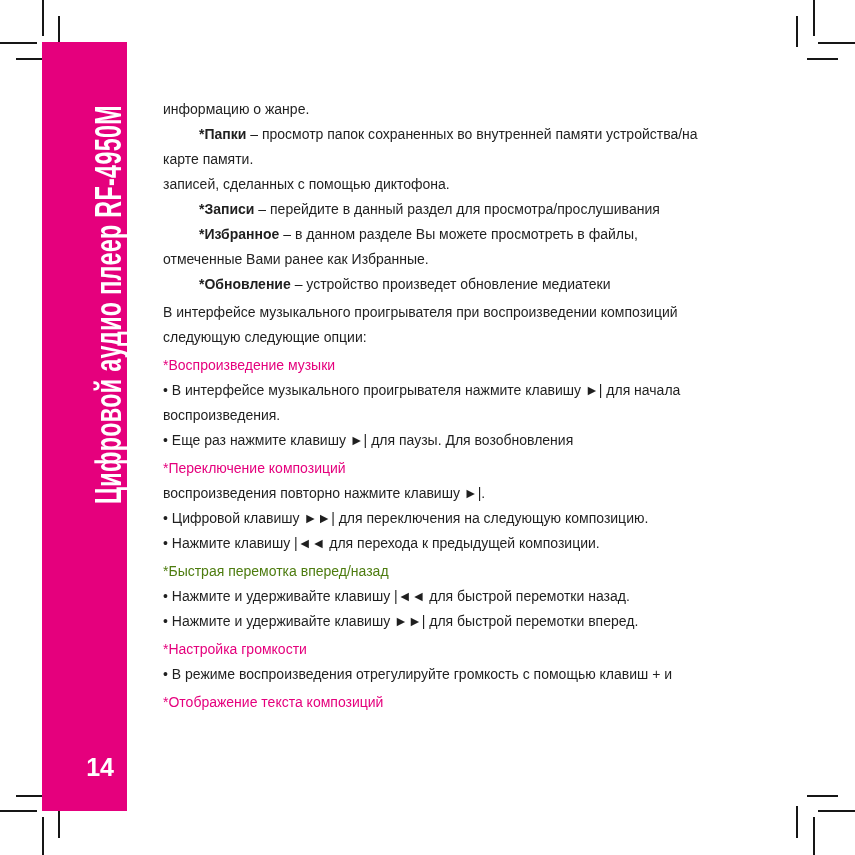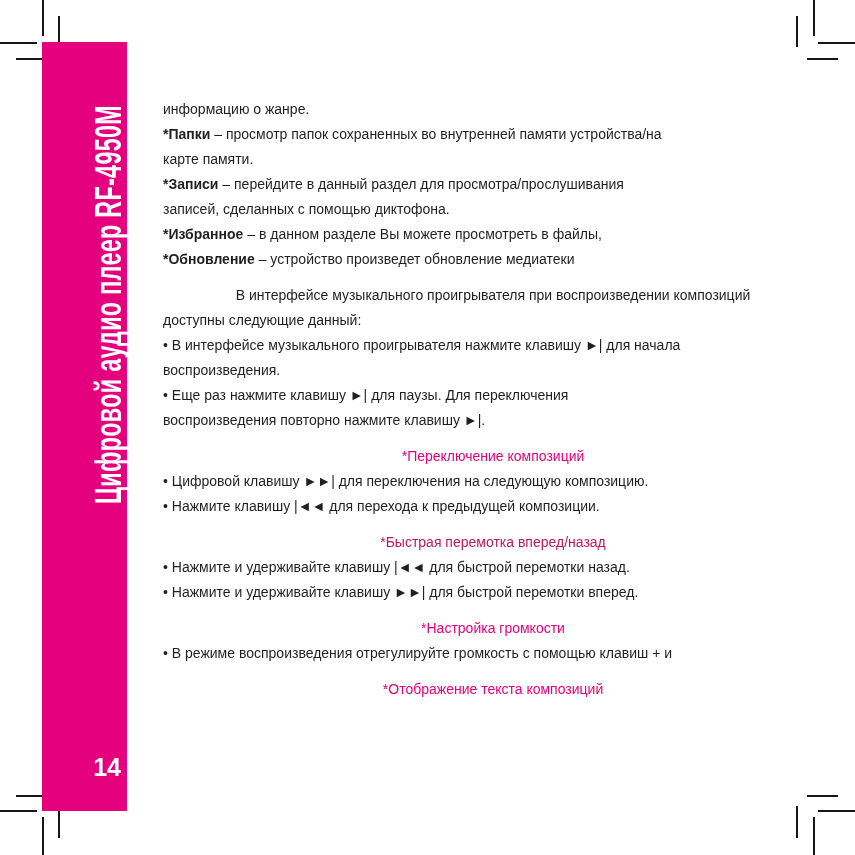--- a/index.html
+++ b/index.html
@@ -17,35 +17,35 @@
   .sidebar-title{
     position:absolute;left:93px;top:504px;
     transform:rotate(-90deg) scaleX(0.63);
     transform-origin:0 0;
     white-space:nowrap;
     font-size:37px;line-height:32px;font-weight:bold;color:#ffffff;
     letter-spacing:0.5px;
   }
   .page-number{
     position:absolute;left:42px;top:753px;width:85px;box-sizing:border-box;
-    padding-right:6px;text-align:right;
+    padding-right:13px;text-align:right;
     font-size:25px;font-weight:bold;color:#ffffff;
   }
   
   .text-column{
     position:absolute;left:163px;top:97px;width:660px;
     color:#1f1f1f;
   }
   .line{
     font-size:14px;line-height:25px;white-space:nowrap;
   }
-  .line b{font-weight:bold;}
-  .line.gap{margin-top:11px;text-align:center;}
+  .line b{font-weight:bold;margin-left:36px;}
+  .line.gap{margin-top:3px;}
   .line.heading-pink{color:#e5007d;}
-  .line.heading-black{color:#be185d;}
+  .line.heading-black{color:#4d7c0f;}
 </style>
 </head>
 <body>
 
 <div class="mark" style="left:42px;top:0;width:1.5px;height:36px;"></div>
 <div class="mark" style="left:58px;top:16px;width:1.5px;height:31px;"></div>
 <div class="mark" style="left:0;top:42px;width:37px;height:1.5px;"></div>
 <div class="mark" style="left:16px;top:58px;width:31px;height:1.5px;"></div>
 
 <div class="mark" style="left:813px;top:0;width:1.5px;height:36px;"></div>
@@ -64,31 +64,33 @@
 <div class="mark" style="left:813px;top:817px;width:1.5px;height:38px;"></div>
 
 <div class="sidebar"></div>
 <div class="sidebar-title">Цифровой аудио плеер RF-4950M</div>
 <div class="page-number">14</div>
 
 <div class="text-column">
     <div class="line body">информацию о жанре.</div>
     <div class="line body"><b>*Папки</b> – просмотр папок сохраненных во внутренней памяти устройства/на</div>
     <div class="line body">карте памяти.</div>
+    <div class="line body">записей, сделанных с помощью диктофона.</div>
     <div class="line body"><b>*Записи</b> – перейдите в данный раздел для просмотра/прослушивания</div>
-    <div class="line body">записей, сделанных с помощью диктофона.</div>
     <div class="line body"><b>*Избранное</b> – в данном разделе Вы можете просмотреть в файлы,</div>
+    <div class="line body">отмеченные Вами ранее как Избранные.</div>
     <div class="line body"><b>*Обновление</b> – устройство произведет обновление медиатеки</div>
     <div class="line body gap">В интерфейсе музыкального проигрывателя при воспроизведении композиций</div>
-    <div class="line body">доступны следующие данный:</div>
+    <div class="line body">следующую следующие опции:</div>
+    <div class="line heading-pink gap">*Воспроизведение музыки</div>
     <div class="line body">• В интерфейсе музыкального проигрывателя нажмите клавишу ►| для начала</div>
     <div class="line body">воспроизведения.</div>
-    <div class="line body">• Еще раз нажмите клавишу ►| для паузы. Для переключения</div>
+    <div class="line body">• Еще раз нажмите клавишу ►| для паузы. Для возобновления</div>
+    <div class="line heading-pink gap">*Переключение композиций</div>
     <div class="line body">воспроизведения повторно нажмите клавишу ►|.</div>
-    <div class="line heading-pink gap">*Переключение композиций</div>
     <div class="line body">• Цифровой клавишу ►►| для переключения на следующую композицию.</div>
     <div class="line body">• Нажмите клавишу |◄◄ для перехода к предыдущей композиции.</div>
     <div class="line heading-black gap">*Быстрая перемотка вперед/назад</div>
     <div class="line body">• Нажмите и удерживайте клавишу |◄◄ для быстрой перемотки назад.</div>
     <div class="line body">• Нажмите и удерживайте клавишу ►►| для быстрой перемотки вперед.</div>
     <div class="line heading-pink gap">*Настройка громкости</div>
     <div class="line body">• В режиме воспроизведения отрегулируйте громкость с помощью клавиш + и</div>
     <div class="line heading-pink gap">*Отображение текста композиций</div>
   </div>
 

